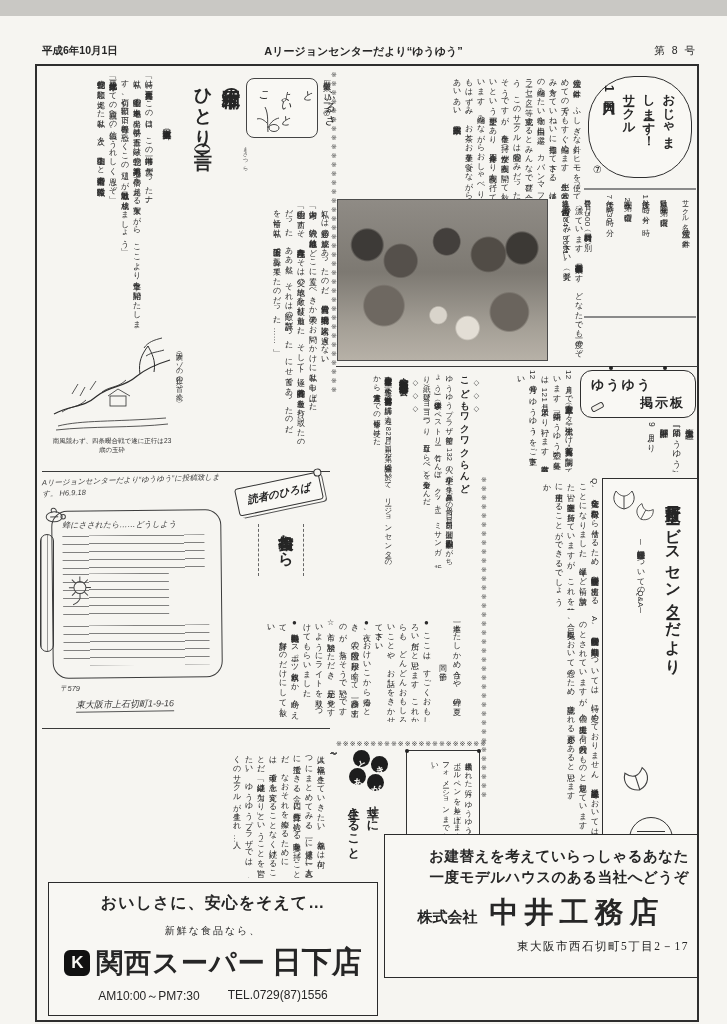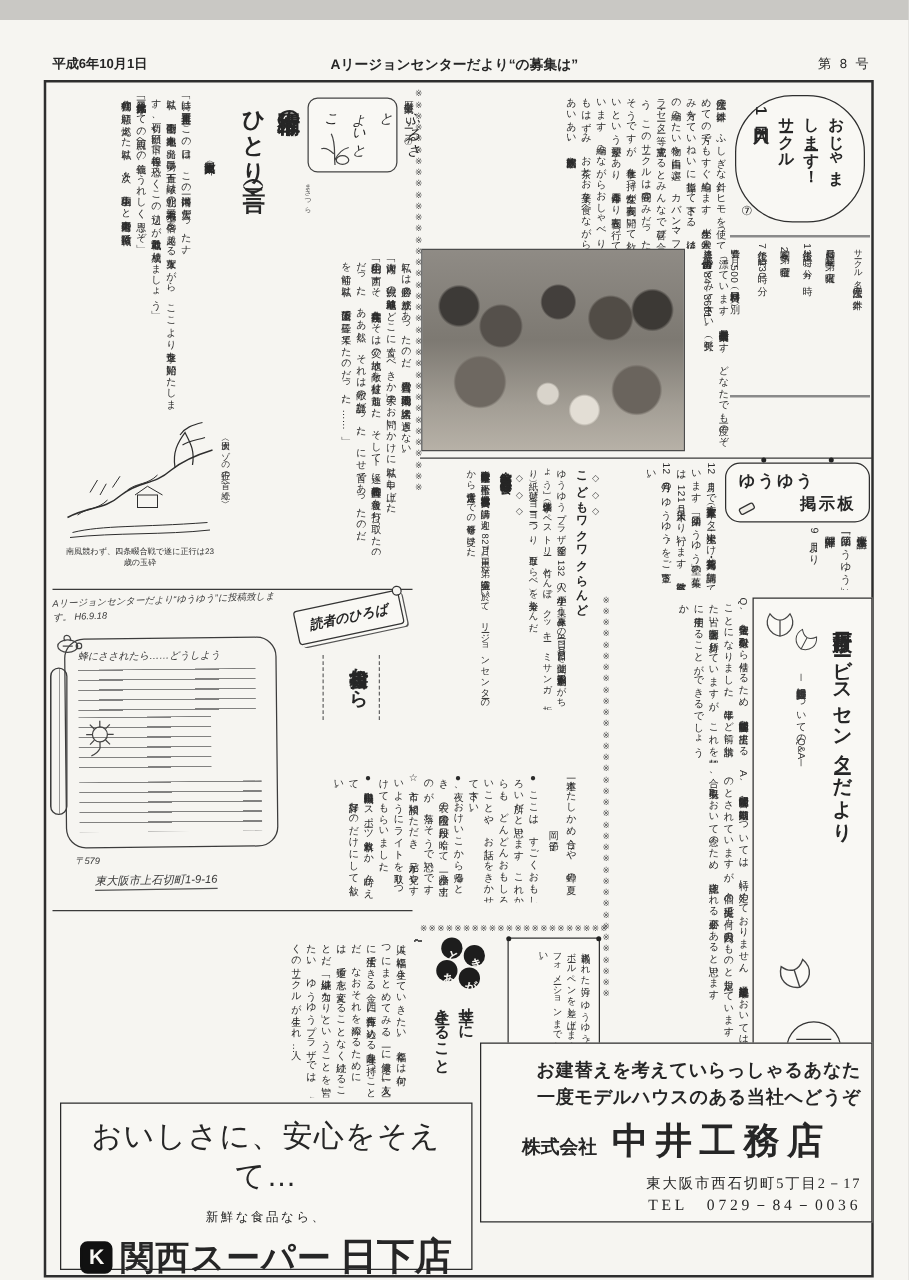--- a/index.html
+++ b/index.html
@@ -34,21 +34,21 @@
   .squig{background:repeating-linear-gradient(180deg,rgba(90,90,90,.75) 0 1px,rgba(0,0,0,0) 1px 8px)}
   .handwr{font-style:italic;color:#3a3a3a}
   .adframe{border:1.5px solid #2b2b2b;background:#f8f7f3}
 </style>
 </head>
 <body>
 
 <div class="page">
 
   <div class="abs" style="left:42px;top:28px;font-size:10.5px;font-weight:bold">平成6年10月1日</div>
-  <div class="abs" style="left:0;top:28px;width:727px;text-align:center;font-size:11px;font-weight:bold">Aリージョンセンターだより“の募集は”</div>
+  <div class="abs" style="left:0;top:28px;width:727px;text-align:center;font-size:11px;font-weight:bold">Aリージョンセンターだより“ゆうゆう”</div>
   <div class="abs" style="right:30px;top:28px;font-size:10.5px;font-weight:normal;letter-spacing:2px">第 8 号</div>
 
   <div class="frame" style="left:35px;top:48px;width:664px;height:958px"></div>
 
   <div class="abs cloud" style="left:588px;top:60px;width:104px;height:102px;padding:8px 10px">
     <div class="v pre" style="height:86px;font-size:12.5px;font-weight:bold;line-height:1.6">おじゃま
 しまーす！
 サークル
 1日入門</div>
     <div class="abs" style="left:4px;bottom:2px;font-size:10px">⑦</div>
@@ -238,37 +238,36 @@
       <div class="circ" style="position:absolute;right:10px;top:6px;width:17px;height:17px;font-size:10px">き</div>
       <div class="circ" style="position:absolute;right:32px;top:18px;width:17px;height:17px;font-size:10px">あ</div>
       <div class="circ" style="position:absolute;right:14px;top:24px;width:17px;height:17px;font-size:10px">が</div>
       <div class="v pre" style="position:absolute;right:16px;top:48px;height:78px;font-size:12px;font-weight:bold;line-height:1.6">幸せに
 生きること</div>
     </div>
     <div class="v txt8" style="height:100%;width:190px">人は幸福に生きていきたい。幸福とは何か、四つにまとめてみる。一に健康。二に友人。三に生活できる金。四に生涯打ち込める趣味を持つことだ。なおそれを深めるためには、途中で志を変えることなく続けることだ。「継続は力なり」ということを言いたい。ゆうゆうプラザでは、多くのサークルが生まれ、人…</div>
   </div>
 
   <div class="abs adframe" style="left:48px;top:866px;width:330px;height:134px;padding:10px 8px;text-align:center">
-    <div style="font-size:24px;font-weight:normal;letter-spacing:1px">おいしさに、安心をそえて…</div>
+    <div style="font-size:16px;font-weight:bold;letter-spacing:1px">おいしさに、安心をそえて…</div>
     <div style="font-size:10px;margin-top:10px;letter-spacing:2px">新鮮な食品なら、</div>
     <div style="display:flex;align-items:center;justify-content:center;gap:6px;margin-top:4px">
       <span style="width:26px;height:26px;border:2px solid #111;border-radius:6px;display:inline-flex;align-items:center;justify-content:center;font-weight:bold;font-size:17px;background:#111;color:#f8f7f3">K</span>
       <span style="font-size:27px;font-weight:bold;letter-spacing:1px">関西スーパー</span>
       <span style="font-size:30px;font-weight:bold">日下店</span>
     </div>
     <div style="display:flex;justify-content:center;gap:28px;margin-top:5px;font-size:12px">
       <span>AM10:00～PM7:30</span>
       <span>TEL.0729(87)1556</span>
     </div>
   </div>
 
   <div class="abs adframe" style="left:384px;top:818px;width:314px;height:144px;padding:12px 8px;text-align:right">
     <div style="font-size:14.5px;font-weight:bold;letter-spacing:.5px">お建替えを考えていらっしゃるあなた</div>
     <div style="font-size:14.5px;font-weight:bold;letter-spacing:.5px;margin-top:2px">一度モデルハウスのある当社へどうぞ</div>
     <div style="display:flex;align-items:baseline;justify-content:center;gap:12px;margin-top:6px">
       <span style="font-size:15px;font-weight:bold">株式会社</span>
       <span style="font-size:29px;font-weight:bold;letter-spacing:6px">中井工務店</span>
     </div>
     <div class="serif" style="font-size:11.5px;margin-top:6px;letter-spacing:1.5px">東大阪市西石切町5丁目2－17</div>
-    <div class="serif" style="font-size:12.5px;margin-top:2px;letter-spacing:3px">TEL　0729－84－0036</div>
   </div>
 
 </div>
 
 </body></html>

